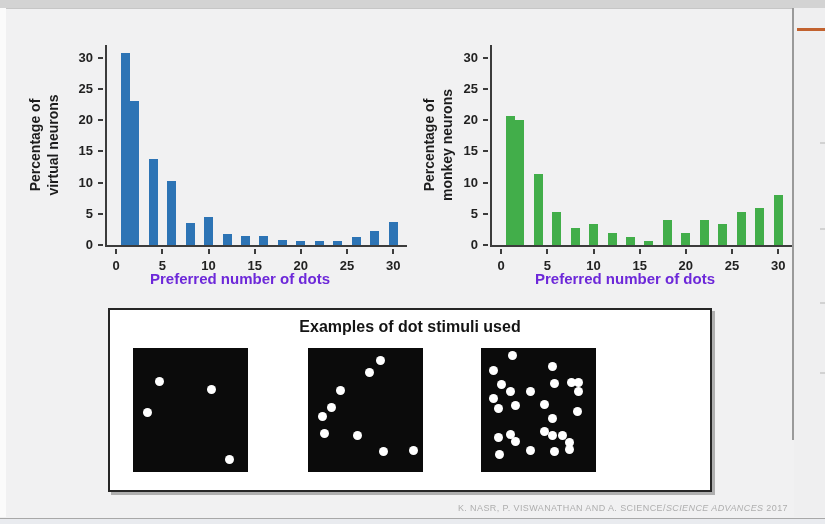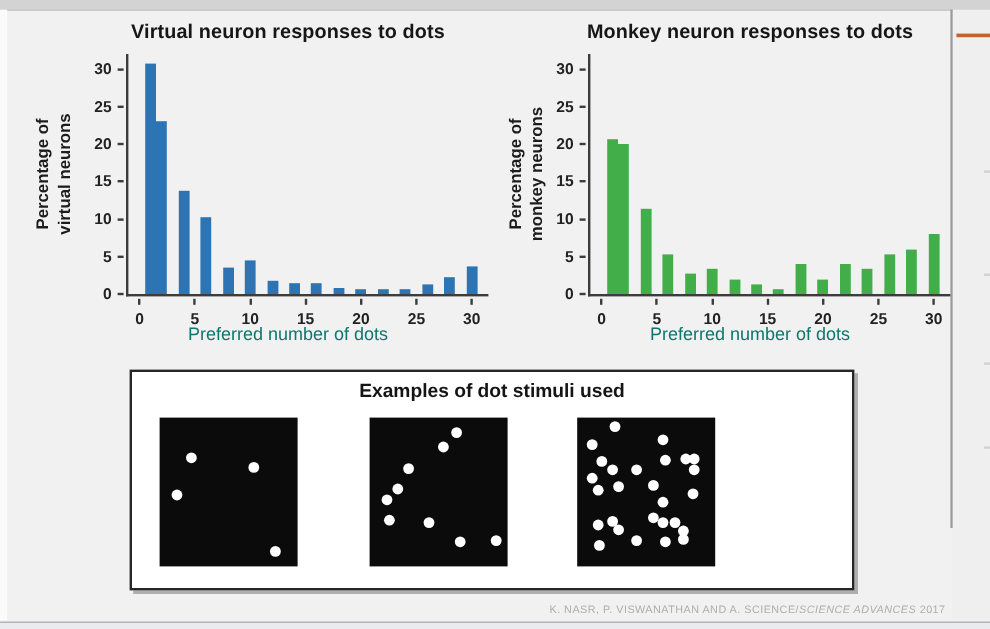--- a/index.html
+++ b/index.html
@@ -18,21 +18,21 @@
   
   .chart{position:absolute;width:390px;height:290px;}
   .chart .title{position:absolute;top:6px;left:60px;width:320px;text-align:center;
                 font-size:16.5px;font-weight:bold;color:#161616;letter-spacing:.1px;}
   .chart .plot{position:absolute;width:300px;height:200px;
                border-left:2px solid #3c3c3c;border-bottom:2px solid #3c3c3c;}
   .chart .ylab{position:absolute;width:200px;height:38px;text-align:center;
                font-size:14px;font-weight:bold;color:#1c1c1c;line-height:18px;
                transform:rotate(-90deg);}
   .chart .xlab{position:absolute;top:258px;left:60px;width:320px;text-align:center;
-               font-size:15px;font-weight:normal;color:#0f766e;}
+               font-size:15px;font-weight:bold;color:#6d28d9;}
   .bar{position:absolute;bottom:0;}
   .ytick-label{position:absolute;width:28px;text-align:right;font-size:13px;font-weight:bold;color:#222;}
   .ytick-mark{position:absolute;width:5px;height:2px;background:#3c3c3c;}
   .xtick-label{position:absolute;width:26px;text-align:center;font-size:13px;font-weight:bold;color:#222;}
   .xtick-mark{position:absolute;width:2px;height:5px;background:#3c3c3c;}
 
   
   .stim-box{position:absolute;left:108px;top:308px;width:600px;height:180px;background:#ffffff;
             border:2px solid #262626;box-shadow:3px 3px 0 rgba(120,120,120,.55);}
   .stim-title{position:absolute;top:8px;left:0;width:100%;text-align:center;
@@ -57,21 +57,20 @@
   <div class="left-strip"></div>
   <div class="right-divider"></div>
   <div class="right-strip"></div>
   <div class="orange-dash"></div>
   <div class="edge-tick" style="top:142px"></div>
   <div class="edge-tick" style="top:228px"></div>
   <div class="edge-tick" style="top:302px"></div>
   <div class="edge-tick" style="top:372px"></div>
 
   <div class="chart" id="chart0" style="left:20px;top:12px;">
-    <div class="title">Virtual neuron responses to dots</div>
     <div class="ylab" style="left:-75px;top:114px;">
       <span>Percentage of</span><br>
       <span>virtual neurons</span>
     </div>
     <div class="plot" style="left:85px;top:33px;">
         <div class="ytick-mark" style="left: -9px; top: 199px;"></div>
         <div class="ytick-label" style="left: -42px; top: 192px;">0</div>
         <div class="ytick-mark" style="left: -9px; top: 167.75px;"></div>
         <div class="ytick-label" style="left: -42px; top: 160.75px;">5</div>
         <div class="ytick-mark" style="left: -9px; top: 136.5px;"></div>
@@ -112,21 +111,20 @@
         <div class="bar" style="left: 207.808px; width: 9px; height: 3.75px; background: rgb(45, 116, 181);"></div>
         <div class="bar" style="left: 226.269px; width: 9px; height: 4.375px; background: rgb(45, 116, 181);"></div>
         <div class="bar" style="left: 244.731px; width: 9px; height: 8.125px; background: rgb(45, 116, 181);"></div>
         <div class="bar" style="left: 263.192px; width: 9px; height: 14.375px; background: rgb(45, 116, 181);"></div>
         <div class="bar" style="left: 281.654px; width: 9px; height: 23.125px; background: rgb(45, 116, 181);"></div>
       </div>
     <div class="xlab">Preferred number of dots</div>
   </div>
 
   <div class="chart" id="chart1" style="left:420px;top:12px;">
-    <div class="title" style="left:45px;">Monkey neuron responses to dots</div>
     <div class="ylab" style="left:-81px;top:114px;">
       <span>Percentage of</span><br>
       <span>monkey neurons</span>
     </div>
     <div class="plot" style="left:70px;top:33px;">
         <div class="ytick-mark" style="left: -9px; top: 199px;"></div>
         <div class="ytick-label" style="left: -42px; top: 192px;">0</div>
         <div class="ytick-mark" style="left: -9px; top: 167.75px;"></div>
         <div class="ytick-label" style="left: -42px; top: 160.75px;">5</div>
         <div class="ytick-mark" style="left: -9px; top: 136.5px;"></div>

